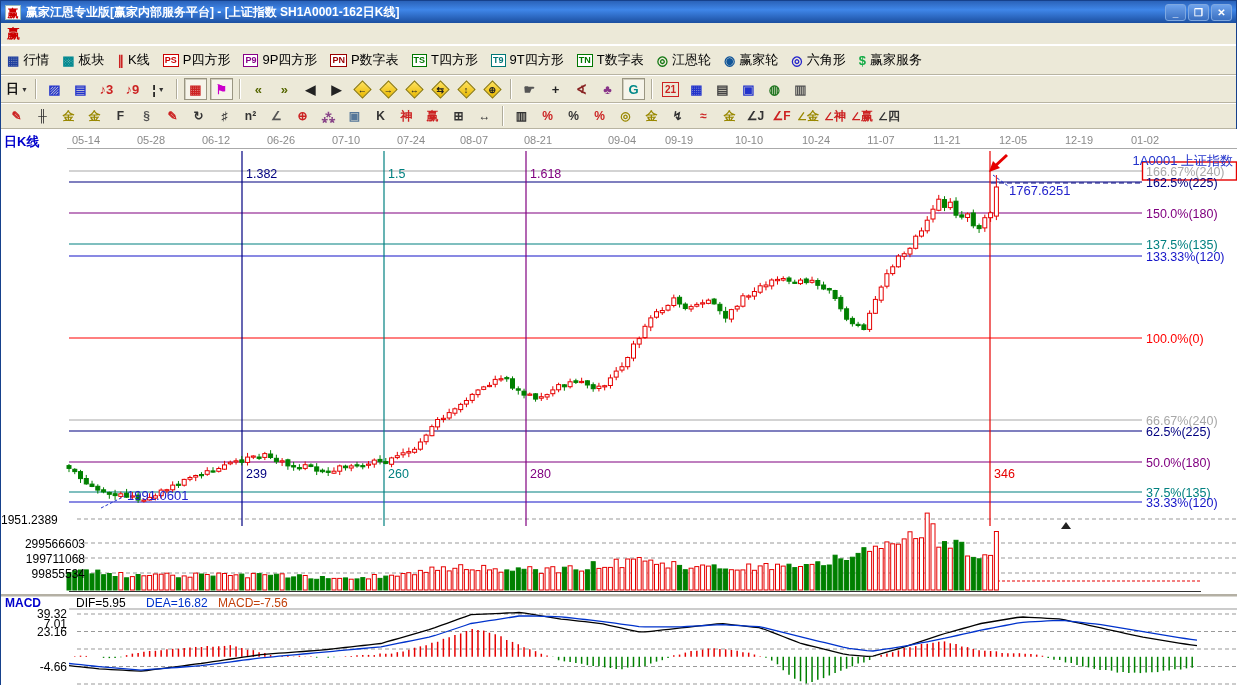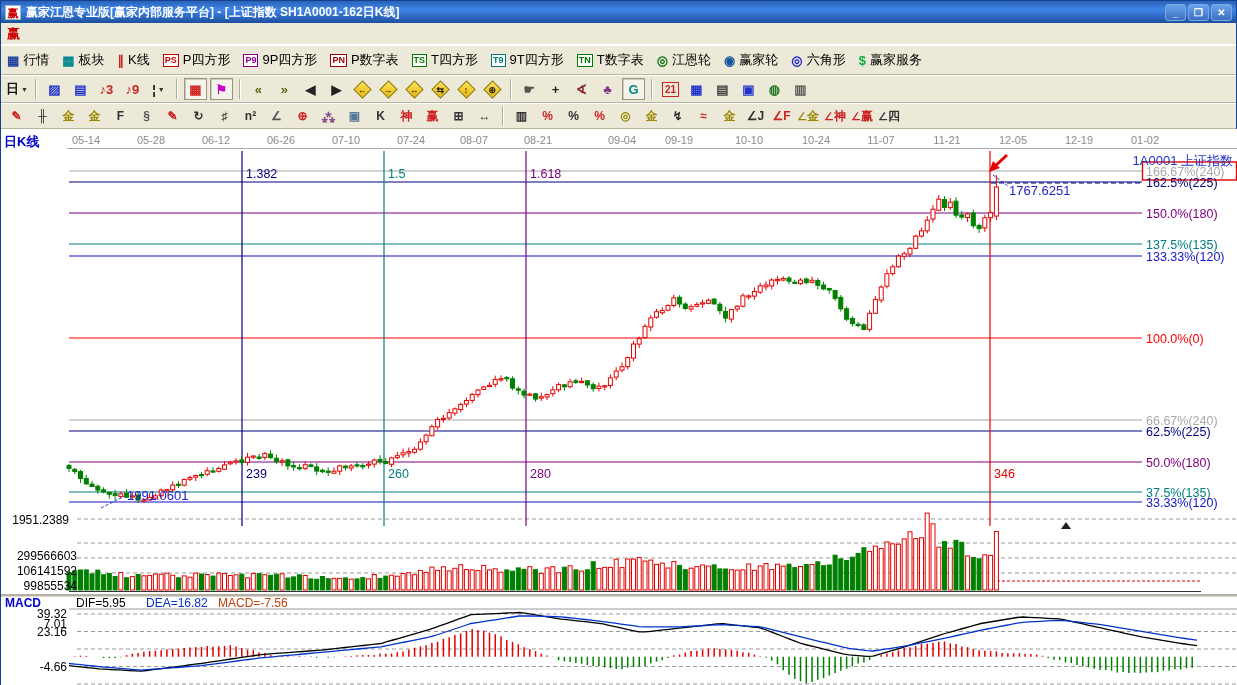--- a/index.html
+++ b/index.html
@@ -51,22 +51,22 @@
   
   .chart-area { position:relative; width:1237px; height:557px; background:#fff; }
   .chart-area svg { position:absolute; left:0; top:0; }
   .ov { position:absolute; z-index:5; pointer-events:none; font-size:12px; }
   .lbl-blue { color:#2222cc; }
   .lbl-black { color:#000; }
   #pane-label { left:3px; top:4px; color:#0000cc; font-weight:bold; font-size:13px; }
   #symbol-label { right:5px; top:23px; color:#2233cc; font-size:13px; }
   #last-price { left:1008px; top:54px; font-size:13px; }
   #low-price { left:126px; top:359px; font-size:13px; }
-  #p1951 { left:0; top:384px; width:68px; text-align:right; }
-  .vol-lbl { left:8px; width:68px; text-align:right;margin-top:12px; }
+  #p1951 { left:0; top:384px; width:68px; }
+  .vol-lbl { left:16px; width:68px; text-align:right; }
   #macd-title { left:4px; top:467px; color:#0000cc; font-weight:bold; }
   #dif-lbl { left:75px; top:467px; color:#000; }
   #dea-lbl { left:145px; top:467px; color:#0033cc; }
   #macd-lbl { left:217px; top:467px; color:#c2410c; }
   .macd-ax { left:0; width:66px; text-align:right; color:#000; }
 </style>
 </head>
 <body>
 
 <div id="app">
@@ -1129,21 +1129,21 @@
           <polygon points="1060,528 1070,528 1065,521" fill="#222"></polygon>
         </g>
       </svg>
 
     <span class="ov" id="pane-label">日K线</span>
     <span class="ov" id="symbol-label">1A0001  上证指数</span>
     <span class="ov lbl-blue" id="last-price">1767.6251</span>
     <span class="ov lbl-blue" id="low-price">1991.0601</span>
     <span class="ov lbl-black" id="p1951">1951.2389</span>
     <span class="ov lbl-black vol-lbl" style="top:408px">299566603</span>
-    <span class="ov lbl-black vol-lbl" style="top:423px">106141592</span>
+    <span class="ov lbl-black vol-lbl" style="top:423px">199711068</span>
     <span class="ov lbl-black vol-lbl" style="top:438px">99855534</span>
     <span class="ov" id="macd-title">MACD</span>
     <span class="ov" id="dif-lbl">DIF=5.95</span>
     <span class="ov" id="dea-lbl">DEA=16.82</span>
     <span class="ov" id="macd-lbl">MACD=-7.56</span>
     <span class="ov macd-ax" style="top:478px">39.32</span>
     <span class="ov macd-ax" style="top:496px">23.16</span>
     <span class="ov macd-ax" style="top:488px">7.01</span>
     <span class="ov macd-ax" style="top:531px">-4.66</span>
   </div>

